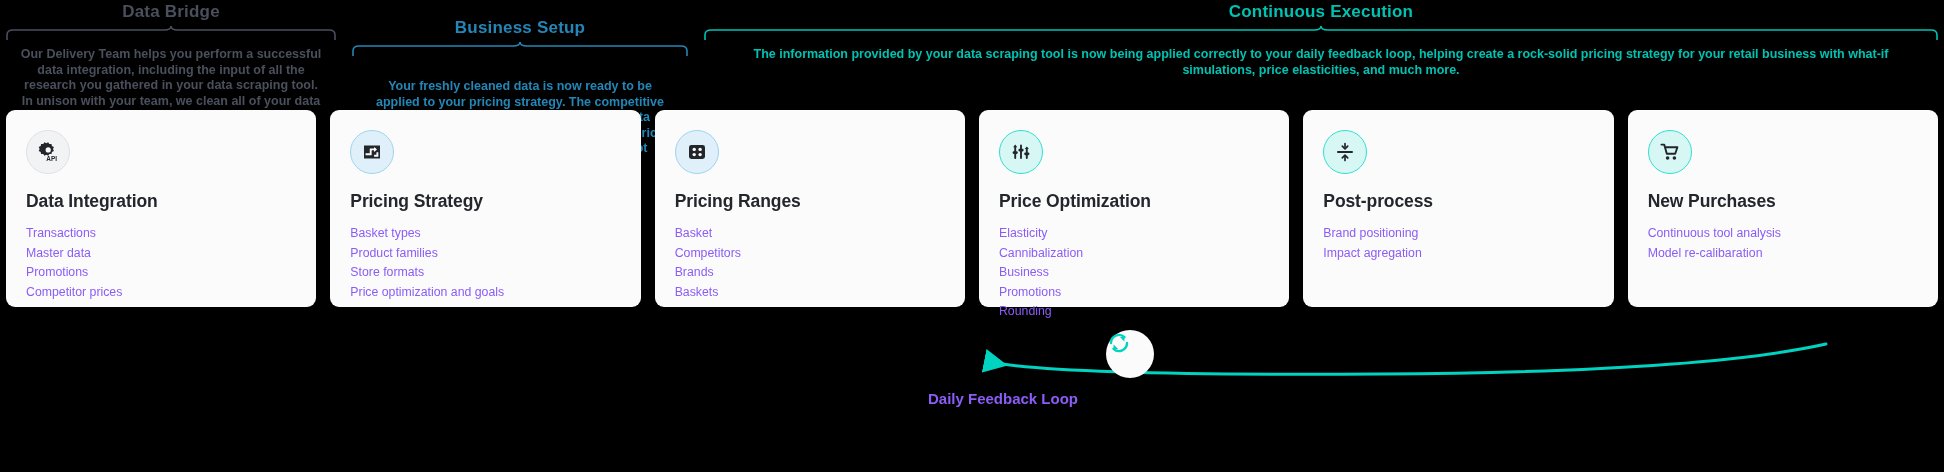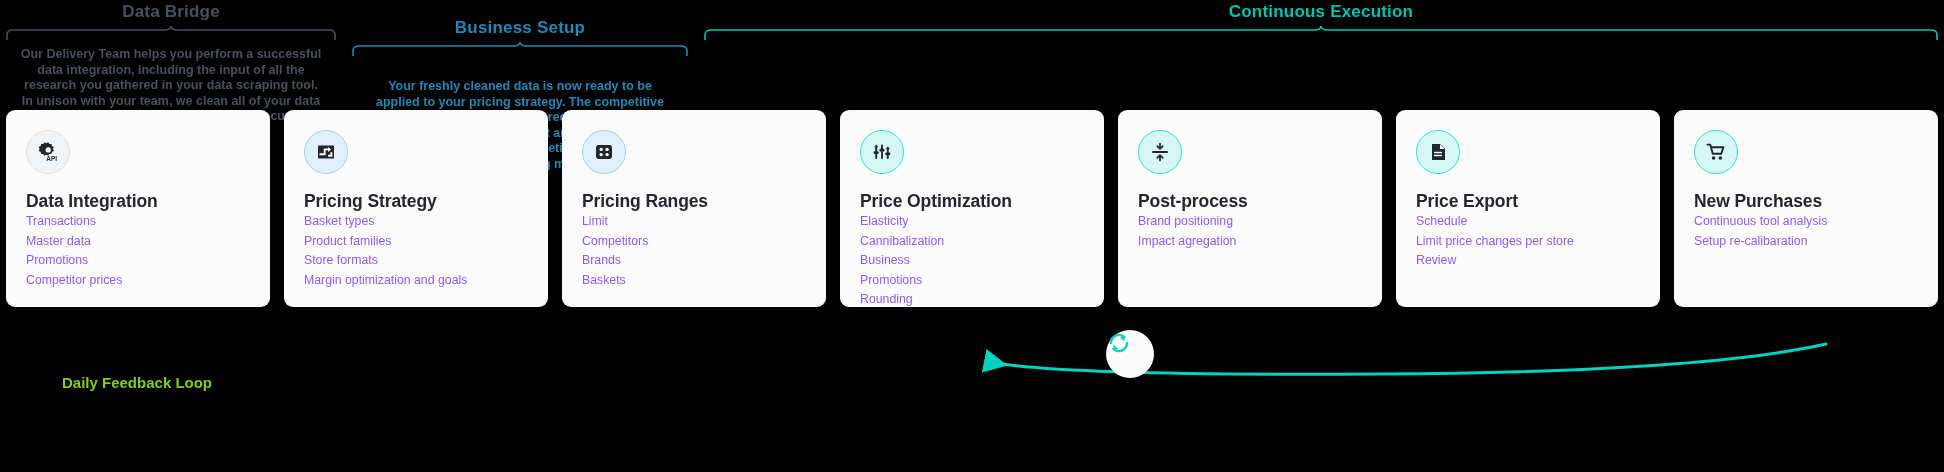--- a/index.html
+++ b/index.html
@@ -63,20 +63,21 @@
   }
   .icon-circle svg { display: block; }
   .ic-grey { background: #f2f3f5; border: 1px solid #dfe1e5; }
   .ic-blue { background: #dff0fa; border: 1px solid #9fd4ee; }
   .ic-cyan { background: #d6f7f4; border: 1px solid #30e0d0; }
   .card-title {
     font-size: 17.5px;
     font-weight: bold;
     color: #23262b;
     letter-spacing: -.1px;
+    margin-bottom: 12px;
     white-space: nowrap;
   }
   .card-item {
     font-size: 12.3px;
     color: #8b5cf6;
     line-height: 19.5px;
     white-space: nowrap;
   }
 
   
@@ -85,26 +86,26 @@
   .loop-badge {
     position: absolute;
     left: 1106px; top: 20px;
     width: 48px; height: 48px;
     background: #fbfbfc;
     border-radius: 50%;
     display: flex; align-items: center; justify-content: center;
   }
   .loop-label {
     position: absolute;
-    left: 0; top: 64px;
+    left: 0; top: 80px;
     width: 1944px;
-    text-align: left;
+    text-align: center;
     font-size: 15px;
     font-weight: bold;
-    color: #84cc16;
+    color: #8b5cf6;
   }
   .loop-label span { margin-left: 62px; }
 </style>
 </head>
 <body>
 
 <div class="stage">
 
   <div class="phase bridge">
     <div class="phase-title">Data Bridge</div>
@@ -126,20 +127,21 @@
     <div class="phase-desc">Your freshly cleaned data is now ready to be applied to your pricing strategy. The competitive intelligence that you gathered from the data scraping tool helps set smart and accurate price ranges against your competitors, while not negatively affecting margins.</div>
   </div>
 
   <div class="phase exec">
     <div class="phase-title">Continuous Execution</div>
     <div class="brace">
       <svg viewBox="0 0 1234 14" preserveAspectRatio="none" aria-hidden="true">
         <path d="M1,14 L1,9 Q1,4 7,4 L610,4 Q617,4 617,0 Q617,4 624,4 L1227,4 Q1233,4 1233,9 L1233,14" fill="none" stroke="#00c2b2" stroke-width="1.6" stroke-linecap="round"></path>
       </svg>
     </div>
+    <div class="phase-desc">The information provided by your data scraping tool is now being applied correctly to your daily feedback loop, helping create a rock-solid pricing strategy for your retail business with what-if simulations, price elasticities, and much more.</div>
   </div>
 
   <div class="cards">
 
     <div class="card">
       <div class="icon-circle ic-grey">
         <svg width="24" height="24" viewBox="0 0 24 24" aria-hidden="true">
           <path fill="#23262b" d="M12.2 2.2l1.1 1.9 2.2-.2.4 2.2 2 .9-.9 2 .9 2-2 .9-.4 2.2-2.2-.2-1.1 1.9-1.9-1.1-1.9 1.1-1.1-1.9-2.2.2-.4-2.2-2-.9.9-2-.9-2 2-.9.4-2.2 2.2.2 1.1-1.9 1.9 1.1z"></path>
           <circle cx="12.2" cy="9.9" r="2.6" fill="#fbfbfc"></circle>
           <text x="15.6" y="21.4" font-family="Liberation Sans, sans-serif" font-size="6.4" font-weight="bold" fill="#23262b" text-anchor="middle">API</text>
@@ -159,35 +161,35 @@
           <path d="M3 4.5h16v13H3z" fill="#23262b"></path>
           <path d="M5.5 13.2h4.2V8.4h4.4" fill="none" stroke="#fbfbfc" stroke-width="1.9" stroke-linecap="square"></path>
           <path d="M13 5.9l3 2.5-3 2.5z" fill="#fbfbfc"></path>
           <path d="M16.4 11.2v3.6h-3.3" fill="none" stroke="#fbfbfc" stroke-width="1.9"></path>
         </svg>
       </div>
       <div class="card-title">Pricing Strategy</div>
       <div class="card-item">Basket types</div>
       <div class="card-item">Product families</div>
       <div class="card-item">Store formats</div>
-      <div class="card-item">Margin optimization and goals</div>
+      <div class="card-item">Price optimization and goals</div>
     </div>
 
     <div class="card">
       <div class="icon-circle ic-blue">
         <svg width="22" height="22" viewBox="0 0 22 22" aria-hidden="true">
           <rect x="3" y="4" width="16" height="14" rx="2.4" fill="#23262b"></rect>
           <circle cx="8.2" cy="8.4" r="1.7" fill="#fbfbfc"></circle>
           <circle cx="8.2" cy="13.6" r="1.7" fill="#fbfbfc"></circle>
           <circle cx="14.1" cy="8.4" r="1.7" fill="#fbfbfc"></circle>
           <circle cx="14.1" cy="13.6" r="1.7" fill="#fbfbfc"></circle>
         </svg>
       </div>
       <div class="card-title">Pricing Ranges</div>
-      <div class="card-item">Limit</div>
+      <div class="card-item">Basket</div>
       <div class="card-item">Competitors</div>
       <div class="card-item">Brands</div>
       <div class="card-item">Baskets</div>
     </div>
 
     <div class="card">
       <div class="icon-circle ic-cyan">
         <svg width="22" height="22" viewBox="0 0 22 22" aria-hidden="true">
           <g stroke="#23262b" stroke-width="1.9" stroke-linecap="round">
             <line x1="5.2" y1="5.6" x2="5.2" y2="17"></line>
@@ -216,49 +218,33 @@
           <path d="M8.3 5.1L11 7.8l2.7-2.7" fill="none" stroke="#23262b" stroke-width="1.7" stroke-linecap="round" stroke-linejoin="round"></path>
           <path d="M8.3 16.9L11 14.2l2.7 2.7" fill="none" stroke="#23262b" stroke-width="1.7" stroke-linecap="round" stroke-linejoin="round"></path>
           <rect x="3" y="10.1" width="16" height="1.9" rx=".95" fill="#23262b"></rect>
         </svg>
       </div>
       <div class="card-title">Post-process</div>
       <div class="card-item">Brand positioning</div>
       <div class="card-item">Impact agregation</div>
     </div>
 
-    <div class="card">
-      <div class="icon-circle ic-cyan">
-        <svg width="22" height="22" viewBox="0 0 22 22" aria-hidden="true">
-          <path d="M5 3h8.2L18 7.7V19H5z" fill="#23262b"></path>
-          <path d="M13 3.2v4.8h4.6" fill="#fbfbfc"></path>
-          <g stroke="#fbfbfc" stroke-width="1.5" stroke-linecap="round">
-            <line x1="7.6" y1="11.4" x2="14.4" y2="11.4"></line>
-            <line x1="7.6" y1="14.5" x2="14.4" y2="14.5"></line>
-          </g>
-        </svg>
-      </div>
-      <div class="card-title">Price Export</div>
-      <div class="card-item">Schedule</div>
-      <div class="card-item">Limit price changes per store</div>
-      <div class="card-item">Review</div>
-    </div>
 
 
     <div class="card">
       <div class="icon-circle ic-cyan">
         <svg width="22" height="22" viewBox="0 0 22 22" aria-hidden="true">
           <path d="M2.4 3.6h2.8l2.6 9.2h8.4l2.2-6.6H6.4" fill="none" stroke="#23262b" stroke-width="1.9" stroke-linecap="round" stroke-linejoin="round"></path>
           <circle cx="8.6" cy="17" r="1.8" fill="#23262b"></circle>
           <circle cx="15.4" cy="17" r="1.8" fill="#23262b"></circle>
         </svg>
       </div>
       <div class="card-title">New Purchases</div>
       <div class="card-item">Continuous tool analysis</div>
-      <div class="card-item">Setup re-calibaration</div>
+      <div class="card-item">Model re-calibaration</div>
     </div>
 
   </div>
 
   <div class="loop">
     <svg width="1944" height="120" viewBox="0 0 1944 120" aria-hidden="true">
       <defs>
         <marker id="arrowhead" markerWidth="8" markerHeight="8" refX="6" refY="4" orient="auto">
           <path d="M8,0 L8,8 L0,4 z" fill="#00d4c0"></path>
         </marker>

